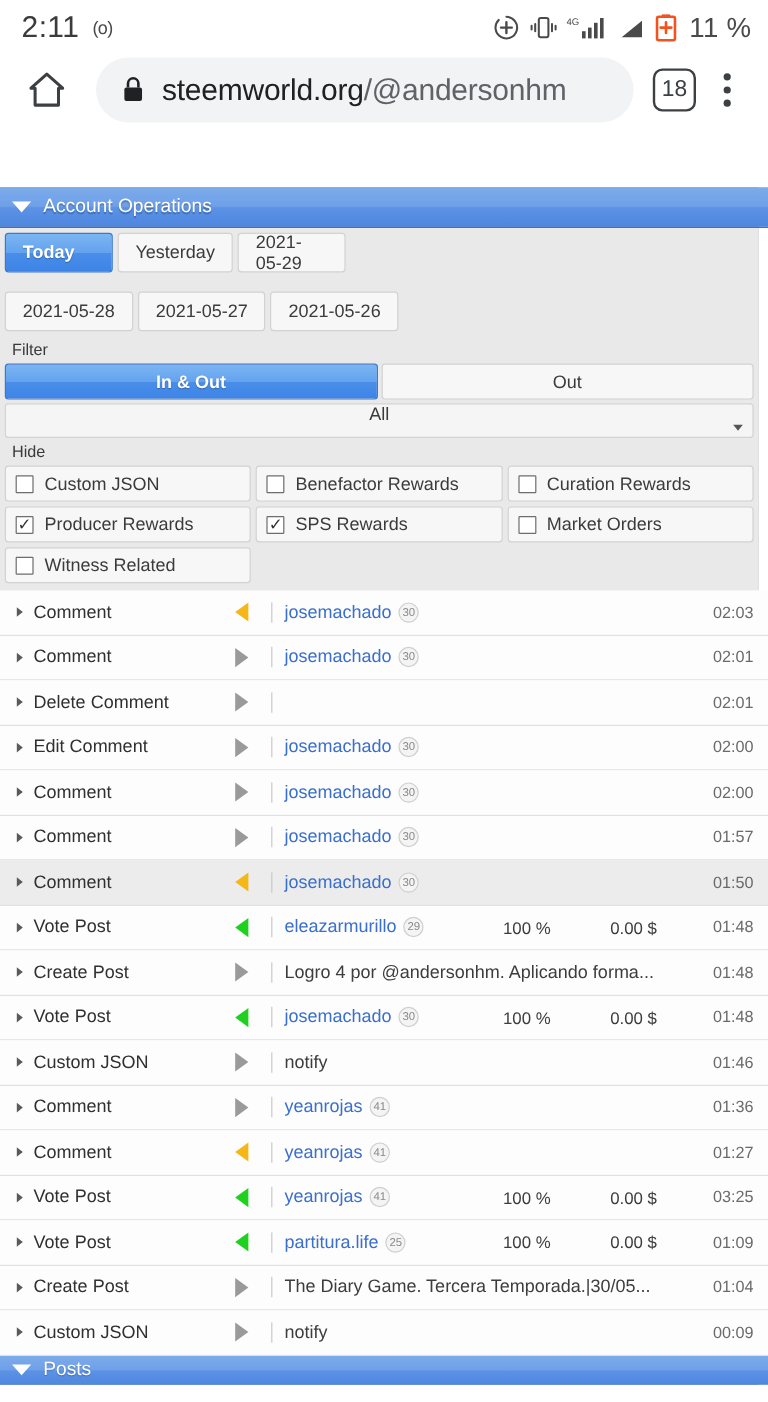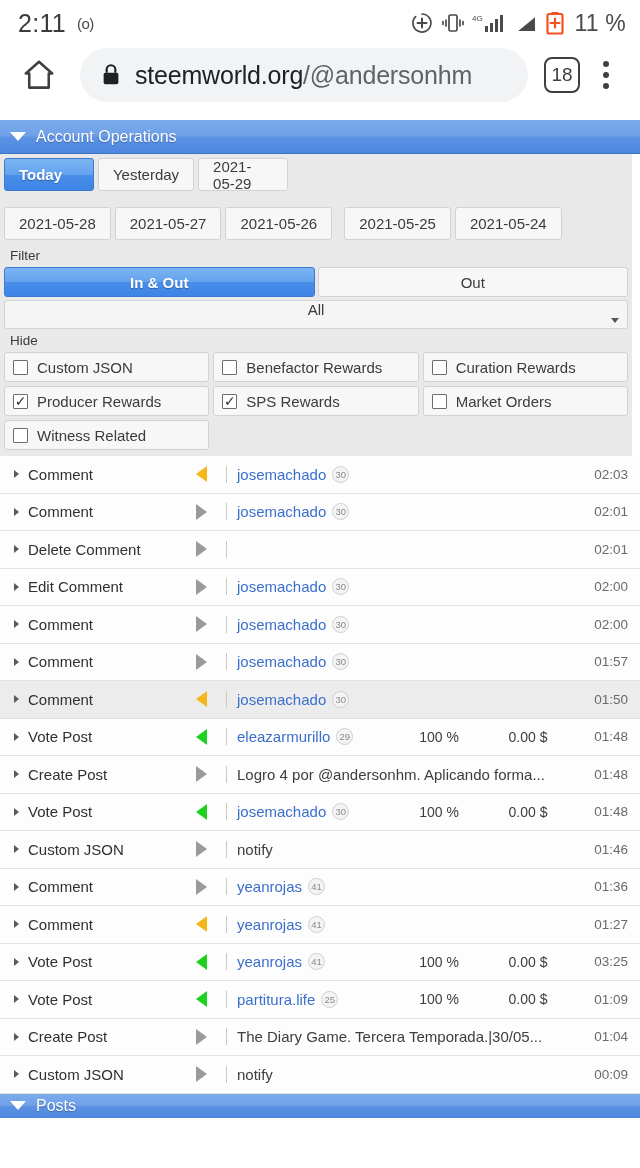--- a/index.html
+++ b/index.html
@@ -50,21 +50,21 @@
   #tab-counter {
     flex:0 0 auto; width: 36px; height: 36px; border: 2.6px solid #3c4043;
     border-radius: 8px; display:flex; align-items:center; justify-content:center;
     font-size: 19px; color:#3c4043; margin: 0 6px 0 8px; font-weight:500;
   }
   #menu-button { flex:0 0 auto; width:40px; height:48px; display:flex; flex-direction:column;
     align-items:center; justify-content:center; gap:5px; }
   #menu-button i { width:6px; height:6px; border-radius:50%; background:#3c4043; display:block;}
 
   
-  #page { width: 632px; background: #a3a3a3; }
+  #page { width: 632px; background: #a3a3a3; margin-top: 36px; }
 
   #panel-header {
     height: 34px; width:640px;
     background: linear-gradient(to bottom, #7cabeb 0%, #6fa0e8 48%, #5b92e5 52%, #4f87e0 100%);
     border-bottom: 1px solid #3c72c4;
     display:flex; align-items:center; padding-left: 10px; color:#fff;
   }
   #panel-caret {
     width:0;height:0;border-left:8px solid transparent;border-right:8px solid transparent;
     border-top:9px solid #ffffff; margin-right:10px;
@@ -253,28 +253,20 @@
           <div class="date-tab">
             <span>2021-05-28</span>
           </div>
           <div class="date-tab">
             <span>2021-05-27</span>
           </div>
           <div class="date-tab">
             <span>2021-05-26</span>
           </div>
         </div>
-        <div class="date-row">
-          <div class="date-tab">
-            <span>2021-05-25</span>
-          </div>
-          <div class="date-tab">
-            <span>2021-05-24</span>
-          </div>
-        </div>
       </div>
 
     <div class="section-label">Filter</div>
 
     <div id="filter-seg">
         <div class="seg active">
           <span>In &amp; Out</span>
         </div>
         <div class="seg">
           <span>Out</span>

